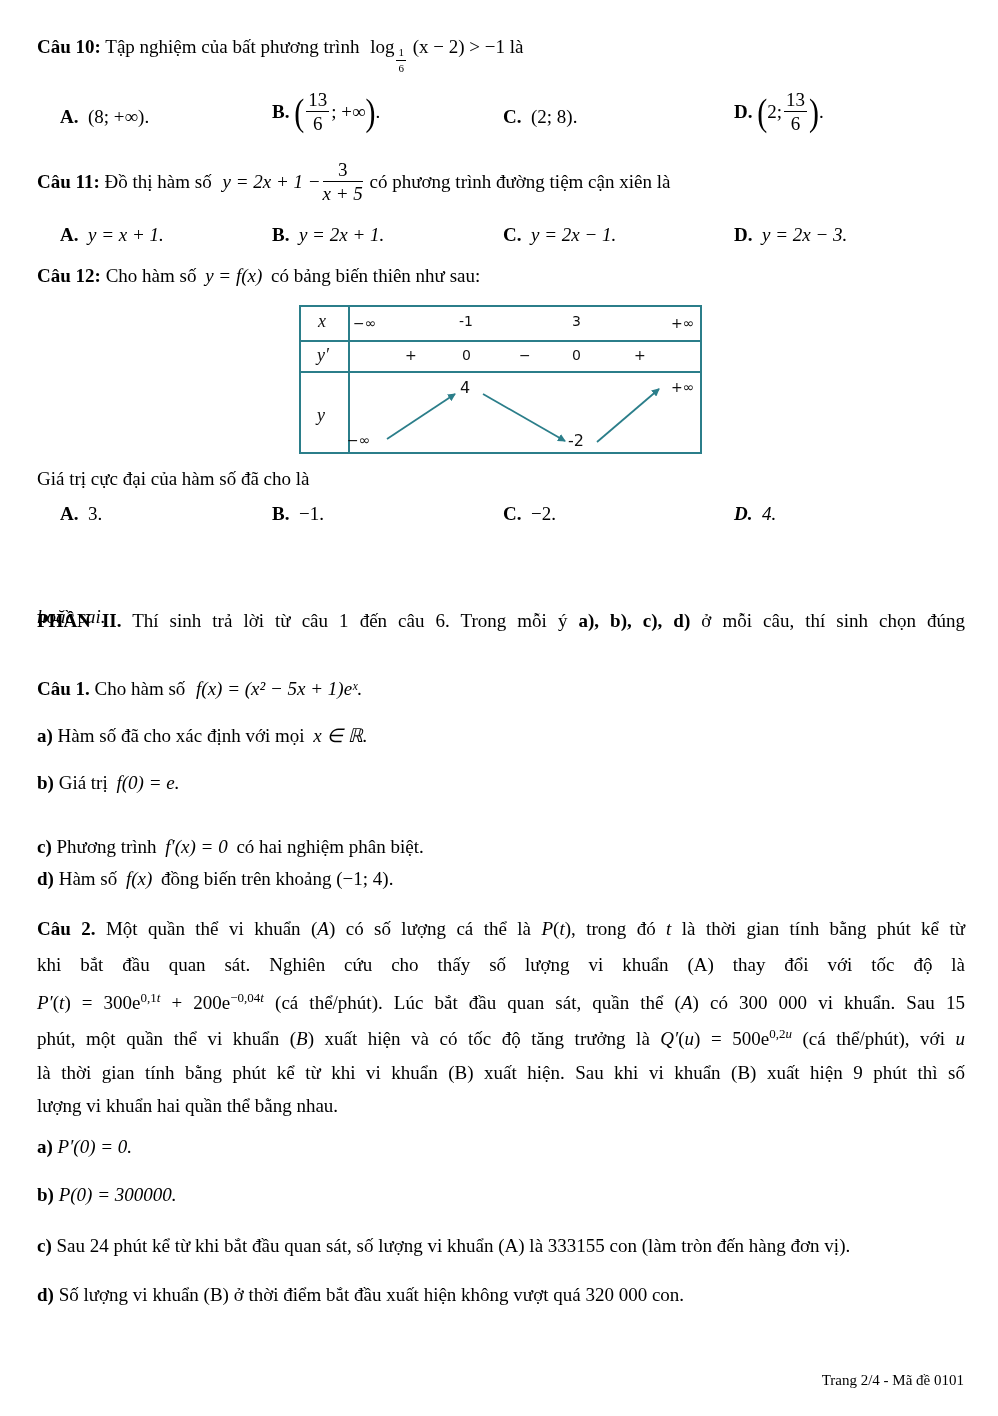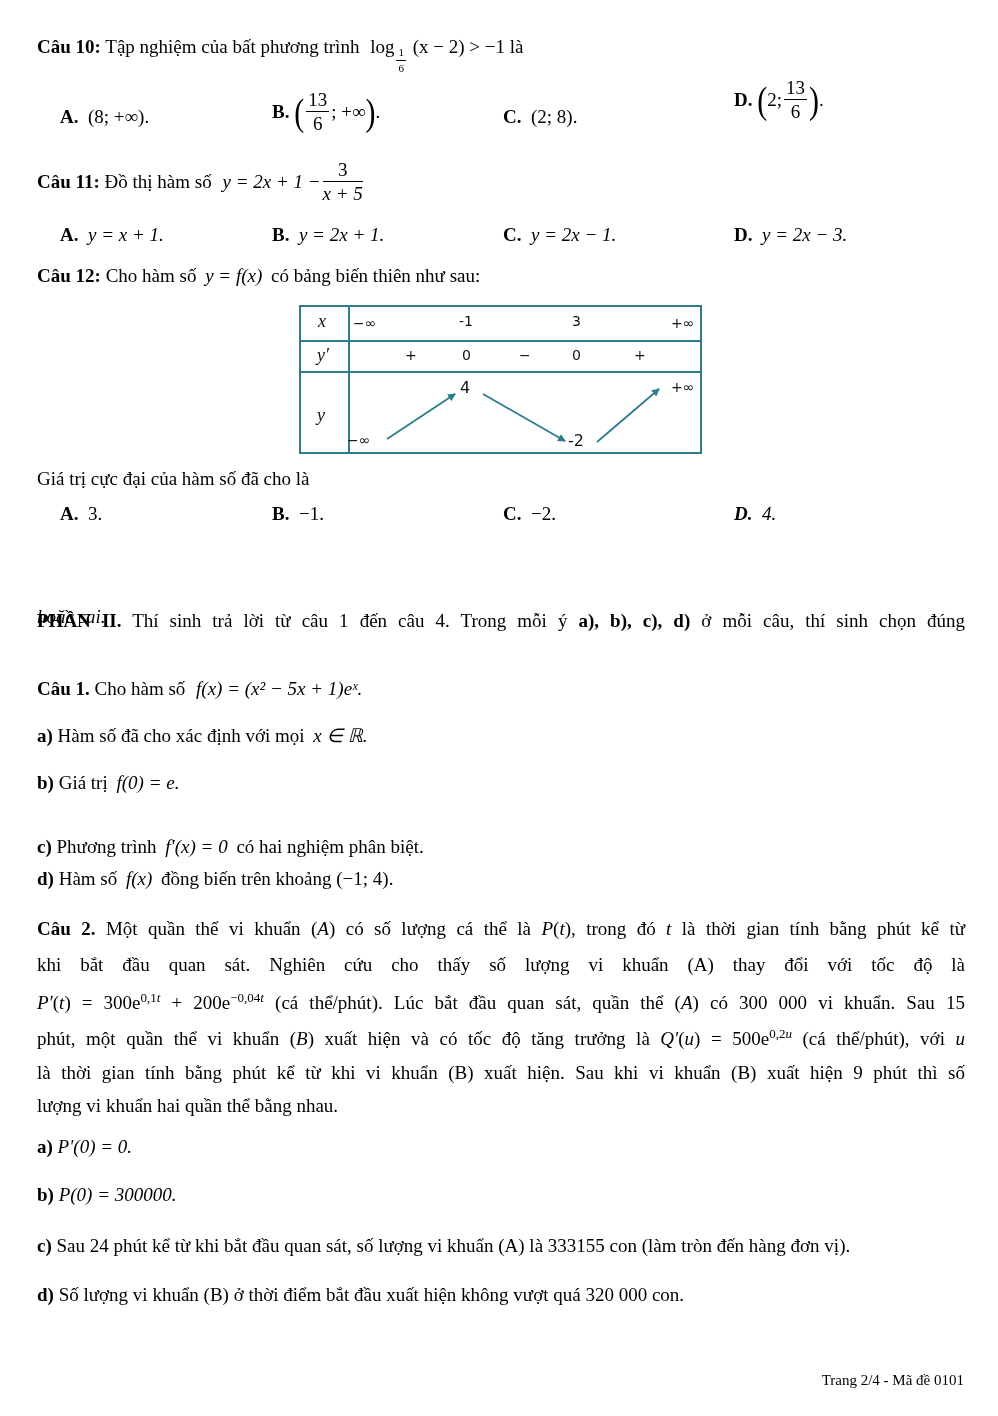--- a/index.html
+++ b/index.html
@@ -43,29 +43,30 @@
   <span>(8; +∞).</span>
 </div>
 <div class="opt" style="left:272px;top:90px;">
   <b style="vertical-align:middle">B.</b>
   <span class="big">(</span><span class="frac"><span class="num">13</span><span class="den">6</span></span><span style="vertical-align:middle">; +∞</span><span class="big">)</span><span style="vertical-align:middle">.</span>
 </div>
 <div class="opt" style="left:503px;top:106px;">
   <b>C.</b>&nbsp;
   <span>(2; 8).</span>
 </div>
-<div class="opt" style="left:734px;top:78px;">
+<div class="opt" style="left:734px;top:90px;">
   <b style="vertical-align:middle">D.</b>
   <span class="big">(</span><span style="vertical-align:middle">2;</span><span class="frac"><span class="num">13</span><span class="den">6</span></span><span class="big">)</span><span style="vertical-align:middle">.</span>
 </div>
 
 <div class="abs" style="left:37px;top:160px;">
   <b style="vertical-align:middle">Câu 11:</b>
   <span style="vertical-align:middle">Đồ thị hàm số</span>
   <i class="m" style="vertical-align:middle;margin-left:6px">y = 2x + 1 −</i><span class="frac"><span class="num">3</span><span class="den" style="font-style:italic">x + 5</span></span>
+  <span style="vertical-align:middle">có phương trình đường tiệm cận xiên là</span>
 </div>
 <div class="opt" style="left:60px;top:224px;"><b>A.</b>&nbsp; <i class="m">y = x + 1.</i></div>
 <div class="opt" style="left:272px;top:224px;"><b>B.</b>&nbsp; <i class="m">y = 2x + 1.</i></div>
 <div class="opt" style="left:503px;top:224px;"><b>C.</b>&nbsp; <i class="m">y = 2x − 1.</i></div>
 <div class="opt" style="left:734px;top:224px;"><b>D.</b>&nbsp; <i class="m">y = 2x − 3.</i></div>
 
 <div class="abs" style="left:37px;top:265px;">
   <b>Câu 12:</b>
   <span>Cho hàm số</span>
   <i class="m" style="margin:0 4px">y = f(x)</i>
@@ -108,21 +109,21 @@
   </svg>
 </div>
 
 <div class="abs" style="left:37px;top:468px;">Giá trị cực đại của hàm số đã cho là</div>
 <div class="opt" style="left:60px;top:503px;"><b>A.</b>&nbsp; <span>3.</span></div>
 <div class="opt" style="left:272px;top:503px;"><b>B.</b>&nbsp; <span>−1.</span></div>
 <div class="opt" style="left:503px;top:503px;text-align:right;"><b>C.</b>&nbsp; <span>−2.</span></div>
 <div class="opt" style="left:734px;top:503px;font-style:italic;"><b>D.</b>&nbsp; <span>4.</span></div>
 
 <div class="justify" style="top:610px;">
-  <b>PHẦN II.</b> <span>Thí sinh trả lời từ câu 1 đến câu 4. Trong mỗi ý</span> <b>a), b), c), d)</b> <span>ở mỗi câu, thí sinh chọn đúng</span>
+  <b>PHẦN II.</b> <span>Thí sinh trả lời từ câu 1 đến câu 6. Trong mỗi ý</span> <b>a), b), c), d)</b> <span>ở mỗi câu, thí sinh chọn đúng</span>
 </div>
 <div class="abs" style="left:37px;top:606px;font-style:italic;">hoặc sai.</div>
 
 <div class="abs" style="left:37px;top:678px;">
   <b>Câu 1.</b> <span>Cho hàm số</span> <i class="m" style="margin-left:6px">f(x) = (x² − 5x + 1)eˣ.</i>
 </div>
 <div class="abs" style="left:37px;top:724px;">
   <b>a)</b> <span>Hàm số đã cho xác định với mọi</span> <i class="m" style="margin-left:4px">x ∈ ℝ.</i>
 </div>
 <div class="abs" style="left:37px;top:772px;">

